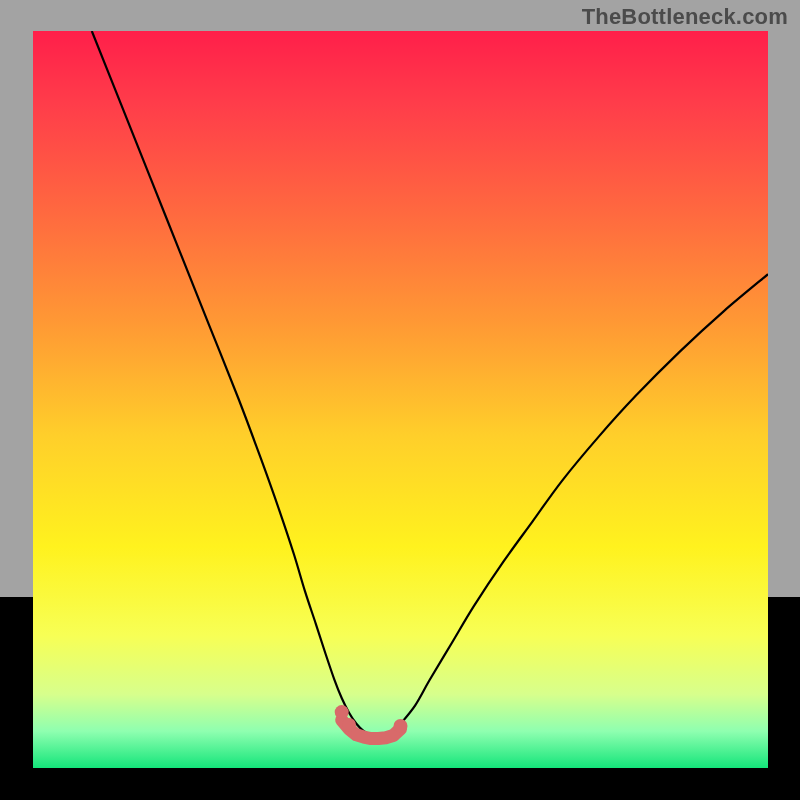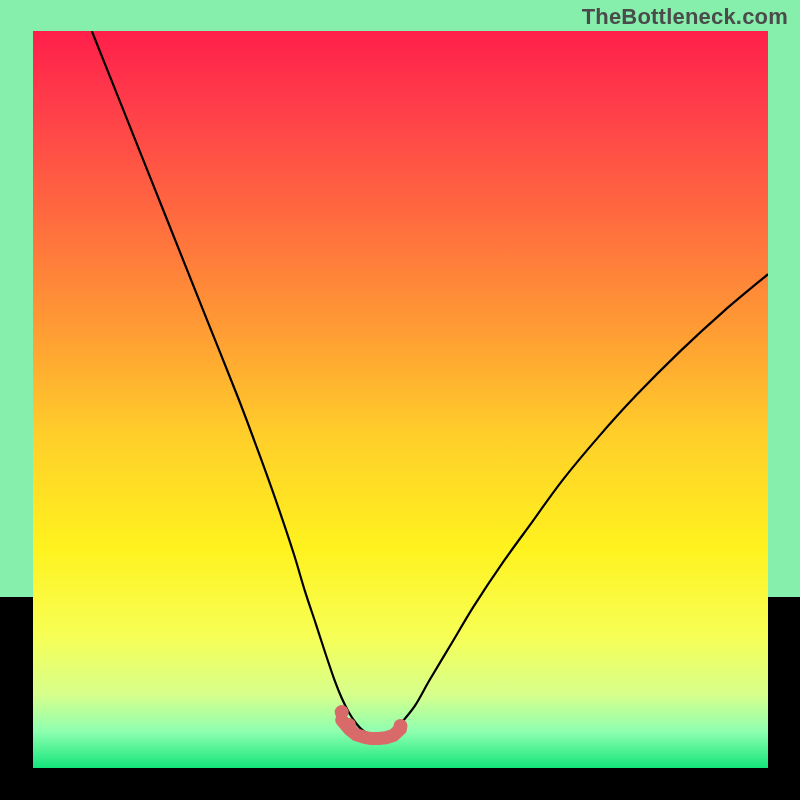--- a/index.html
+++ b/index.html
@@ -8,21 +8,21 @@
     width: 800px;
     height: 800px;
     background: #000;
     overflow: hidden;
     font-family: Arial, Helvetica, sans-serif;
   }
   .stage {
     position: relative;
     width: 800px;
     height: 597px;
-    background: #86efac;
+    background: #a3a3a3;
   }
   .watermark {
     position: absolute;
     top: 4px;
     right: 12px;
     color: #4b4b4b;
     font-size: 22px;
     font-weight: 600;
     letter-spacing: 0.2px;
     z-index: 50;

